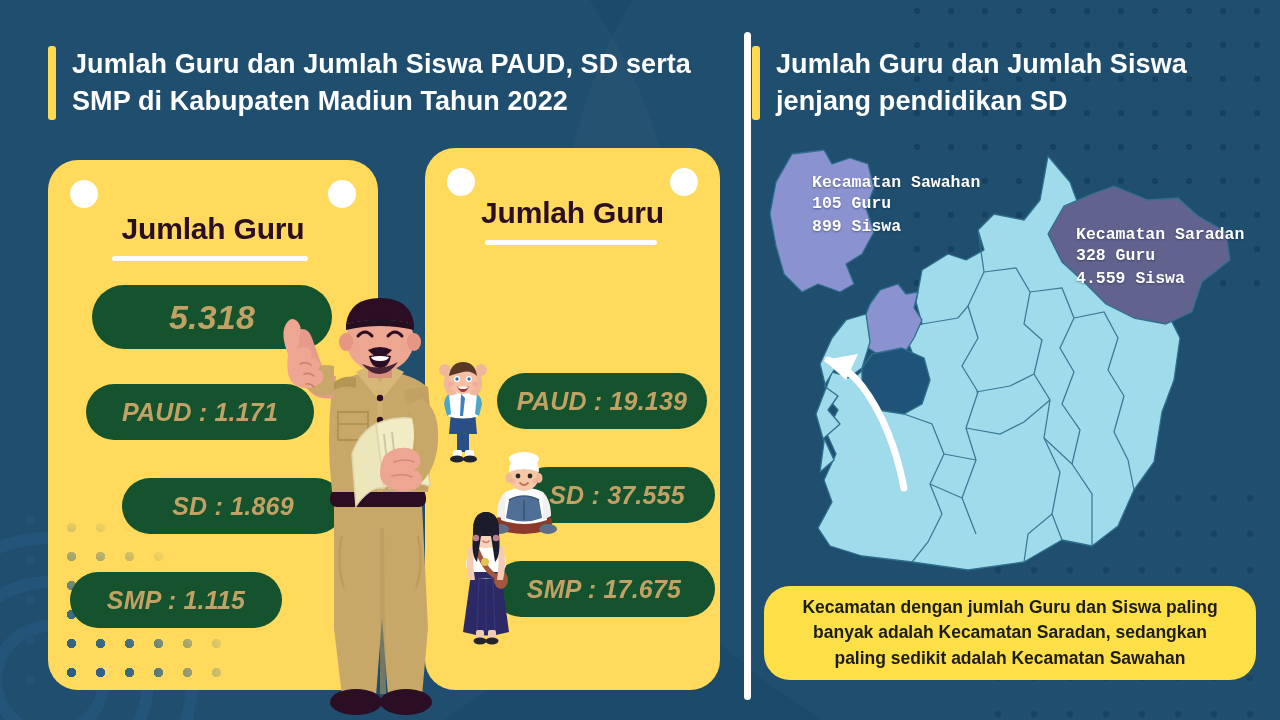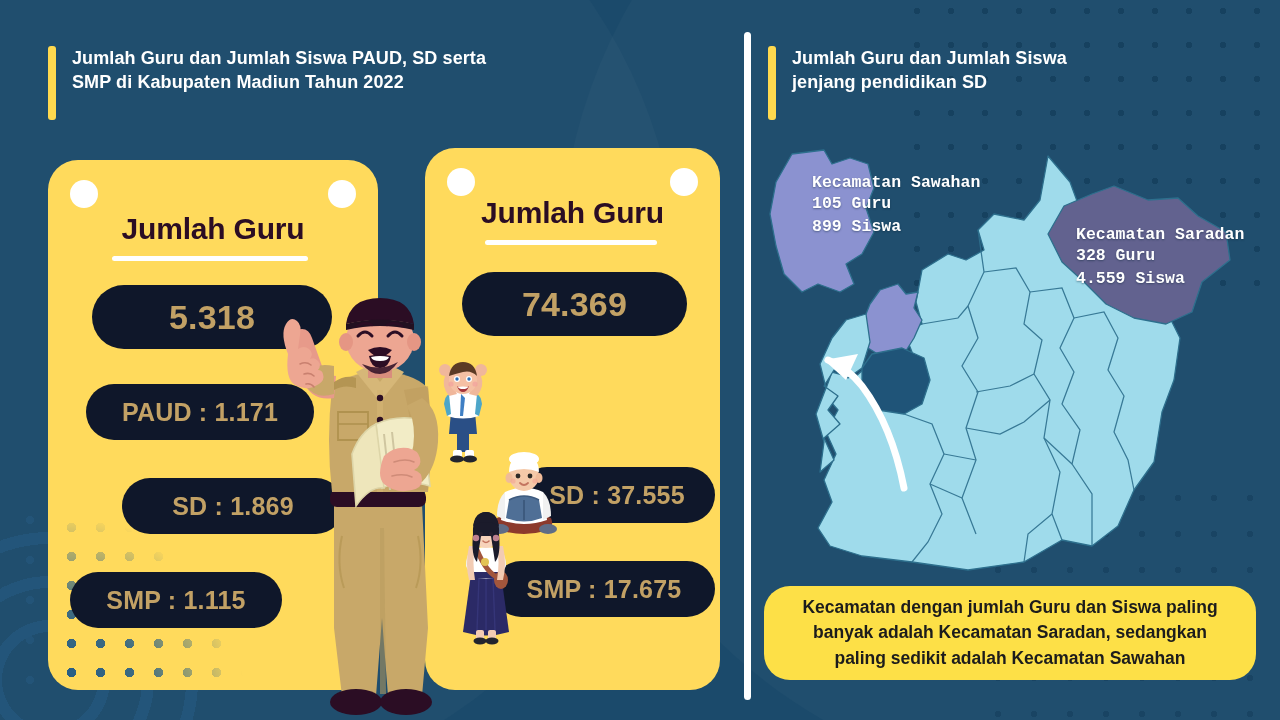--- a/index.html
+++ b/index.html
@@ -51,26 +51,26 @@
   
   .divider {
     position:absolute; left:744px; top:32px; width:7px; height:668px;
     background:#ffffff; border-radius:4px;
   }
 
   
   .heading { position:absolute; display:flex; gap:16px; align-items:flex-start; }
   .heading .bar { width:8px; border-radius:3px; background:#ffd94f; flex:none; }
   .heading h1 {
-    color:#ffffff; font-size:18px; font-weight:bold; line-height:1.36;
+    color:#ffffff; font-size:27px; font-weight:bold; line-height:1.36;
     letter-spacing:.1px; white-space:pre-line;
   }
   #heading-left  { left:48px; top:46px; }
   #heading-left .bar  { height:74px; }
-  #heading-right { left:768px; top:46px; }
+  #heading-right { left:752px; top:46px; }
   #heading-right .bar { height:74px; }
 
   
   .stat-card {
     position:absolute; background:#ffda5c; border-radius:30px; overflow:hidden;
   }
   #card-guru  { left:48px;  top:160px; width:330px; height:530px; }
   #card-siswa { left:425px; top:148px; width:295px; height:542px; }
 
   .card-dots {
@@ -91,23 +91,23 @@
   }
   #card-guru  .card-title { top:52px; }
   #card-siswa .card-title { top:48px; }
   .title-rule {
     position:absolute; height:5px; background:#ffffff; border-radius:3px;
   }
   #card-guru  .title-rule { left:64px;  width:196px; top:96px; }
   #card-siswa .title-rule { left:60px;  width:172px; top:92px; }
 
   .pill {
-    position:absolute; background:#0f172a; border-radius:36px;
+    position:absolute; background:#14532d; border-radius:36px;
     display:flex; align-items:center; justify-content:center;
-    color:#c2a165; font-weight:bold; letter-spacing:.2px;
+    color:#c2a165; font-weight:bold; letter-spacing:.2px;font-style:italic;
   }
   .pill.big { font-size:34px; }
   .pill.sub { font-size:25px; }
 
   #guru-total { left:44px;  top:125px; width:240px; height:64px; }
   #guru-paud  { left:38px;  top:224px; width:228px; height:56px; }
   #guru-sd    { left:74px;  top:318px; width:222px; height:56px; }
   #guru-smp   { left:22px;  top:412px; width:212px; height:56px; }
 
   #siswa-total { left:37px; top:124px; width:225px; height:64px; }
@@ -184,21 +184,21 @@
   <div class="pill sub" id="guru-paud">PAUD : 1.171</div>
   <div class="pill sub" id="guru-sd">SD : 1.869</div>
   <div class="pill sub" id="guru-smp">SMP : 1.115</div>
 </div>
 
 <div class="stat-card" id="card-siswa">
   <div class="punch l"></div>
   <div class="punch r"></div>
   <div class="card-title">Jumlah Guru</div>
   <div class="title-rule"></div>
-  <div class="pill big" id="siswa-total">74.369</div>
+  <div class="pill sub" id="siswa-paud">PAUD : 19.139</div>
   <div class="pill sub" id="siswa-sd">SD : 37.555</div>
   <div class="pill sub" id="siswa-smp">SMP : 17.675</div>
 </div>
 
 <div class="illu" id="illu-teacher">
 <svg viewBox="0 0 210 422" xmlns="http://www.w3.org/2000/svg">
 
   <path d="M62 206 L150 206 L156 330 L150 398 L116 398 L110 320 L104 398 L70 398 L62 330 Z" fill="#c8a869"></path>
   <path d="M108 230 L112 230 L114 396 L108 396 Z" fill="#b89b5f" opacity=".55"></path>
   <path d="M70 238 q-6 28 2 52" fill="none" stroke="#b0924f" stroke-width="2" opacity=".6"></path>

